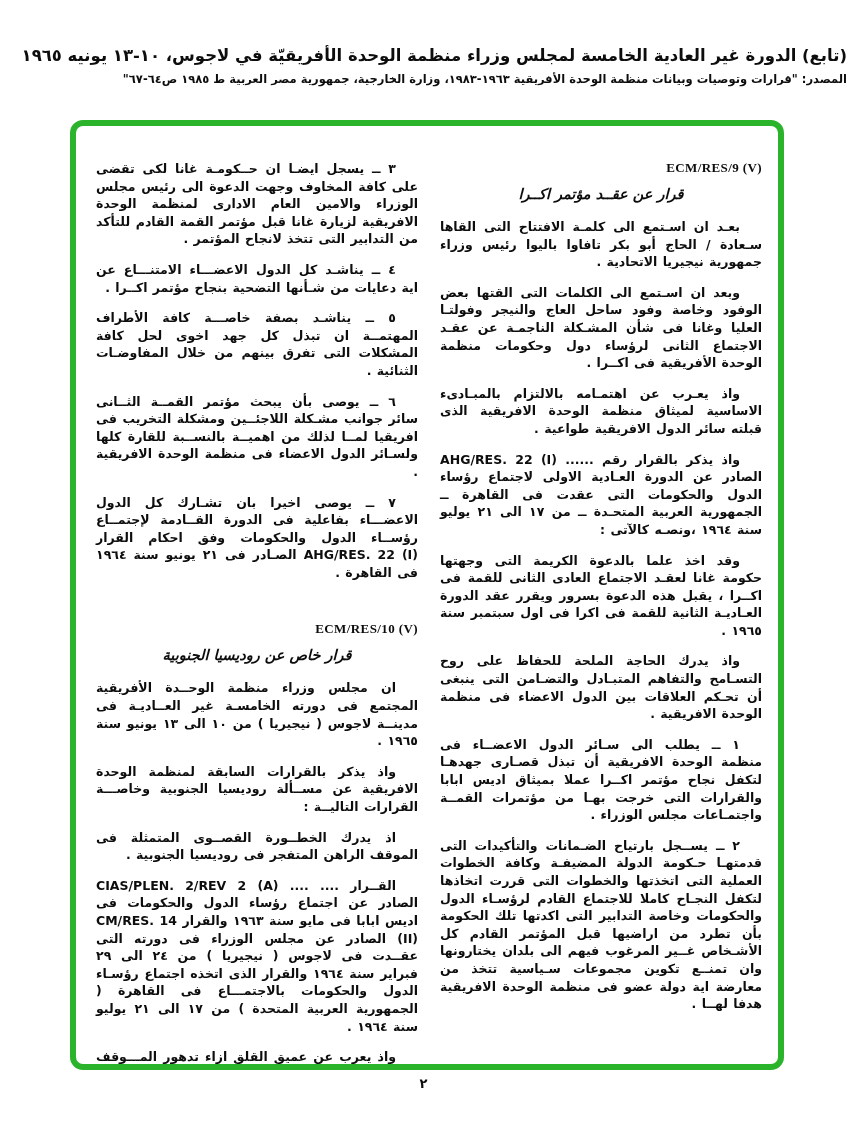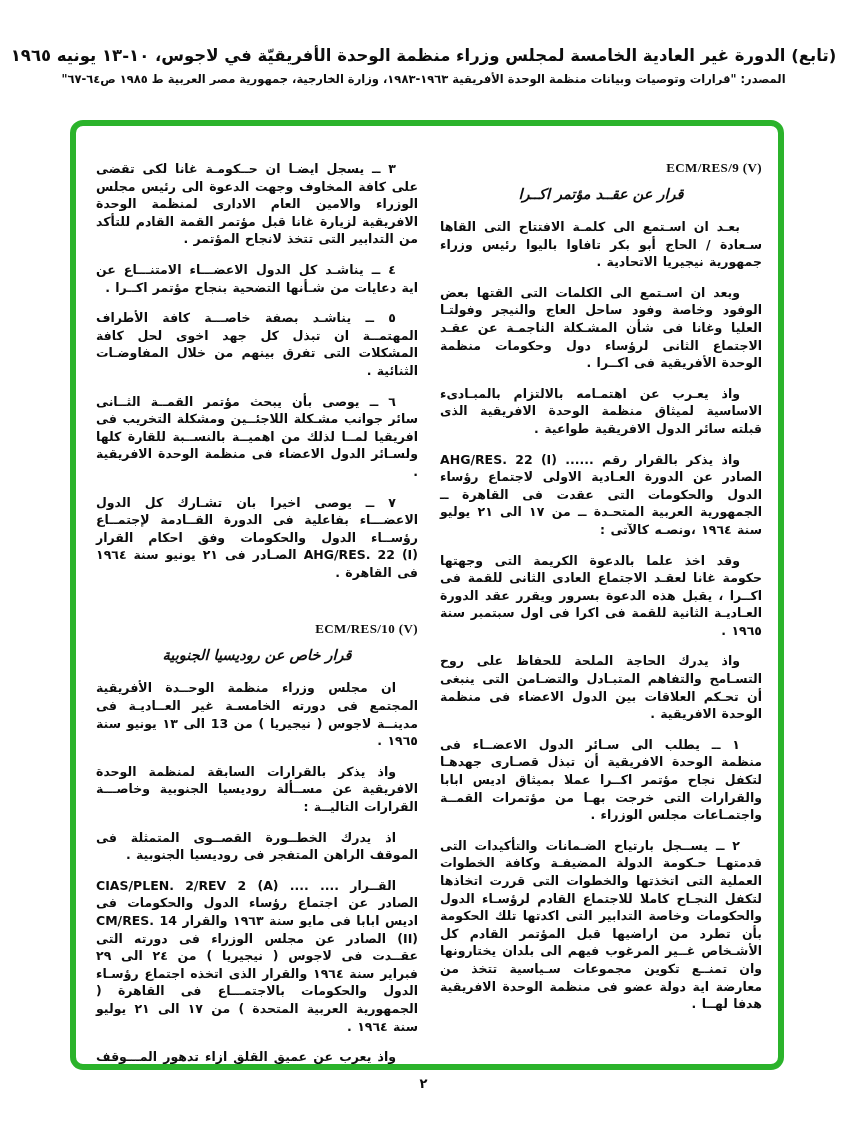--- a/index.html
+++ b/index.html
@@ -2,21 +2,21 @@
 <html lang="ar"><head>
 <meta charset="utf-8">
 <style>
   html,body{margin:0;padding:0;background:#ffffff;}
   .page{
     position:relative;width:847px;height:1142px;background:#ffffff;
     font-family:"DejaVu Sans",sans-serif;color:#0d0d0d;overflow:hidden;
   }
   
   .page-header{
-    position:absolute;top:46px;left:0;right:0;text-align:center;direction:rtl;
+    position:absolute;top:46px;left:0;right:0;text-align:right;direction:rtl;
   }
   .header-line1{
     font-size:16.5px;font-weight:700;letter-spacing:-0.2px;white-space:nowrap;
   }
   .header-line2{
     margin-top:7px;font-size:11.5px;font-weight:700;white-space:nowrap;
   }
   
   .green-box{
     position:absolute;left:70px;top:120px;width:714px;height:950px;
@@ -75,21 +75,21 @@
 
       <div class="col">
         <p>٣ ــ يسجل ايضـا ان حــكومـة غانا لكى تقضى على كافة المخاوف وجهت الدعوة الى رئيس مجلس الوزراء والامين العام الادارى لمنظمة الوحدة الافريقية لزيارة غانا قبل مؤتمر القمة القادم للتأكد من التدابير التى تتخذ لانجاح المؤتمر .</p>
         <p>٤ ــ يناشـد كل الدول الاعضـــاء الامتنـــاع عن اية دعايات من شـأنها التضحية بنجاح مؤتمر اكــرا .</p>
         <p>٥ ــ يناشـد بصفة خاصـــة كافة الأطراف المهتمــة ان تبذل كل جهد اخوى لحل كافة المشكلات التى تفرق بينهم من خلال المفاوضـات الثنائية .</p>
         <p>٦ ــ يوصى بأن يبحث مؤتمر القمــة الثــانى سائر جوانب مشـكلة اللاجئــين ومشكلة التخريب فى افريقيا لمــا لذلك من اهميــة بالنســبة للقارة كلها ولسـائر الدول الاعضاء فى منظمة الوحدة الافريقية .</p>
         <p>٧ ــ يوصى اخيرا بان تشـارك كل الدول الاعضـــاء بفاعلية فى الدورة القــادمة لإجتمــاع رؤســاء الدول والحكومات وفق احكام القرار AHG/RES. 22 (I) الصـادر فى ٢١ يونيو سنة ١٩٦٤ فى القاهرة .</p>
 
         <div class="res-code section-gap">ECM/RES/10 (V)</div>
         <div class="res-title">قرار خاص عن روديسيا الجنوبية</div>
-        <p>ان مجلس وزراء منظمة الوحــدة الأفريقية المجتمع فى دورته الخامسـة غير العــاديـة فى مدينــة لاجوس ( نيجيريا ) من 13 الى ١٣ يونيو سنة ١٩٦٥ .</p>
+        <p>ان مجلس وزراء منظمة الوحــدة الأفريقية المجتمع فى دورته الخامسـة غير العــاديـة فى مدينــة لاجوس ( نيجيريا ) من ١٠ الى ١٣ يونيو سنة ١٩٦٥ .</p>
         <p>واذ يذكر بالقرارات السابقة لمنظمة الوحدة الافريقية عن مســألة روديسيا الجنوبية وخاصـــة القرارات التاليــة :</p>
         <p>اذ يدرك الخطــورة القصــوى المتمثلة فى الموقف الراهن المتفجر فى روديسيا الجنوبية .</p>
         <p>القــرار .... .... CIAS/PLEN. 2/REV 2 (A) الصادر عن اجتماع رؤساء الدول والحكومات فى اديس ابابا فى مايو سنة ١٩٦٣ والقرار CM/RES. 14 (II) الصادر عن مجلس الوزراء فى دورته التى عقــدت فى لاجوس ( نيجيريا ) من ٢٤ الى ٢٩ فبراير سنة ١٩٦٤ والقرار الذى اتخذه اجتماع رؤسـاء الدول والحكومات بالاجتمـــاع فى القاهرة ( الجمهورية العربية المتحدة ) من ١٧ الى ٢١ يوليو سنة ١٩٦٤ .</p>
         <p>واذ يعرب عن عميق القلق ازاء تدهور المـــوقف فى روديسيا الجنوبية والموقف العنيــد لحـــكومة الاقلية العنصرية البيضـاء ونيتها الاجرامية الابقاء على الوضع</p>
       </div>
 
     </div>
   </div>
 
   <div class="page-number">٢</div>

